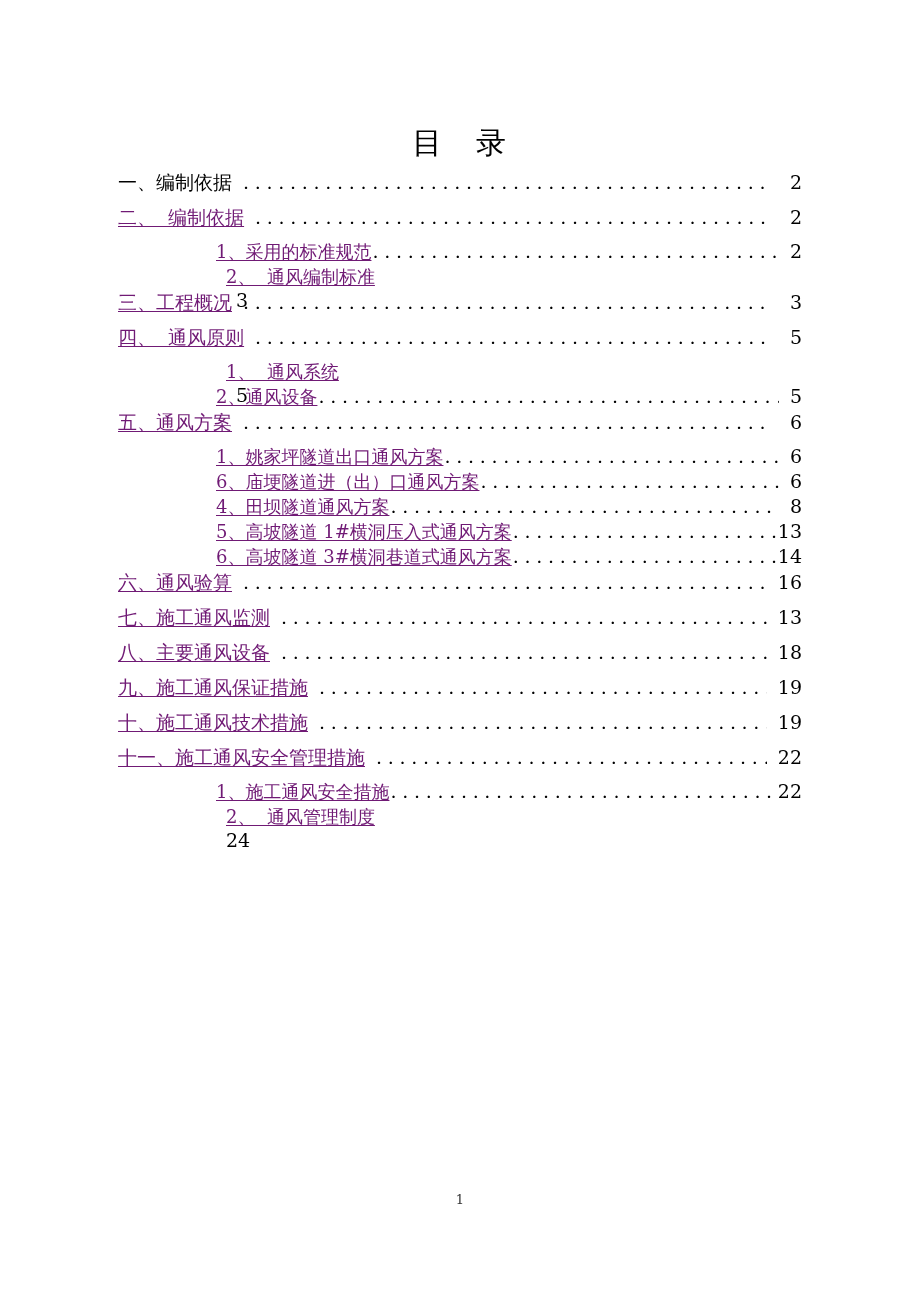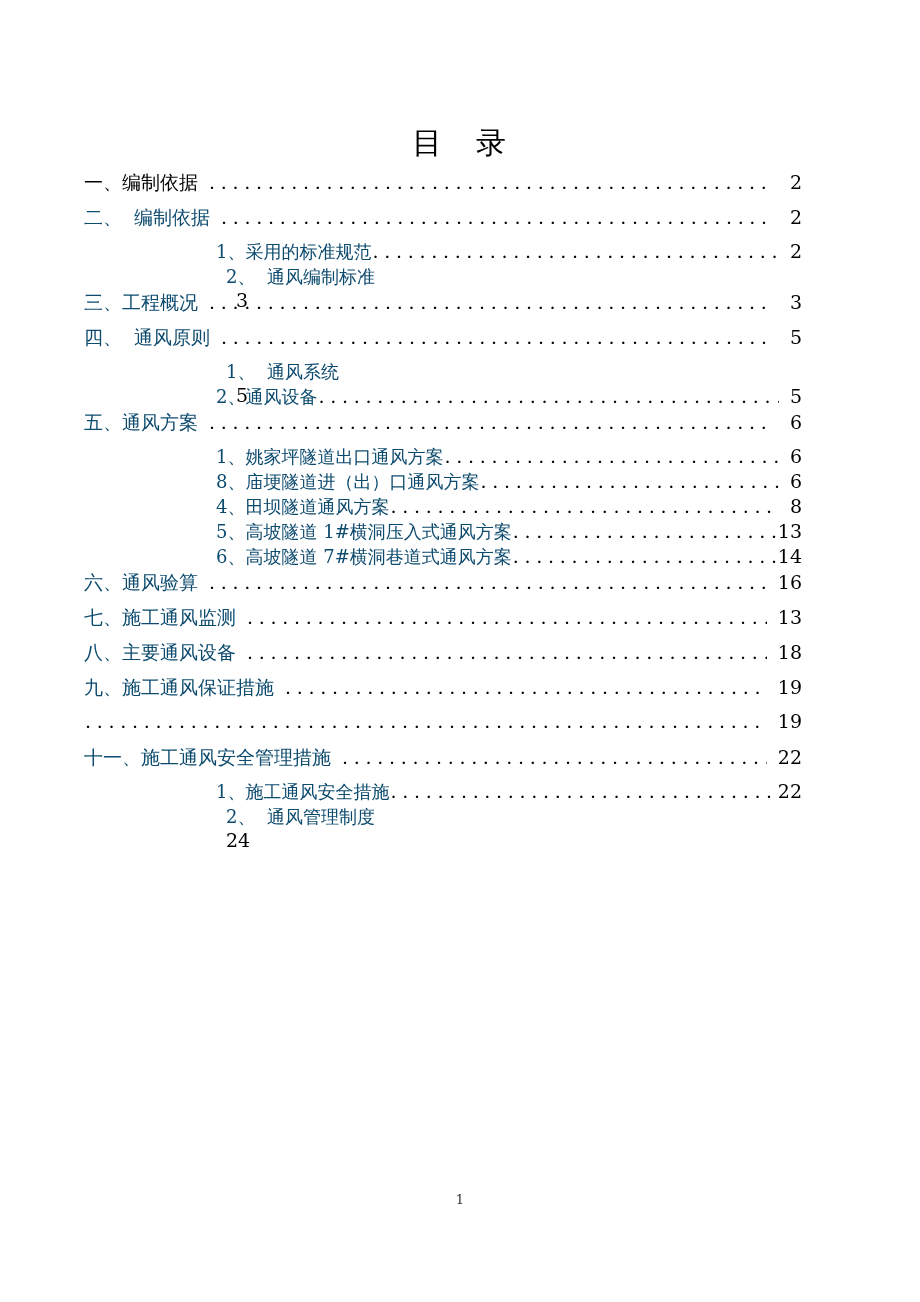--- a/index.html
+++ b/index.html
@@ -53,38 +53,39 @@
     width: 920px;
     box-sizing: border-box;
     padding-right: 118px;   
     font-size: 19px;
     color: #0000ff;
     white-space: nowrap;
   }
 
   
   .toc-row.lvl1 {
-    padding-left: 84px;
+    padding-left: 118px;
     height: 35px;
     gap: 10px;
   }
   
   .toc-row.lvl2 {
     padding-left: 216px;
     height: 25px;
     font-size: 18px;
   }
   .toc-row.lvl2.deep {
     padding-left: 225px;
     flex-direction: column;
   }
 
   .toc-label {
     flex: 0 0 auto;
-    color: #0c4a6e;
+    color: #701a75;
+    text-decoration: underline;
     text-decoration-thickness: 1px;
     text-underline-offset: 2px;
     white-space: pre;
   }
 
   
   .toc-row.plain .toc-label {
     color: #000000;
     text-decoration: none;
   }
@@ -178,36 +179,36 @@
         <span class="toc-label">五、通风方案</span>
         <span class="toc-dots"></span>
         <span class="toc-page">6</span>
       </div>
       <div class="toc-row lvl2">
         <span class="toc-label">1、姚家坪隧道出口通风方案</span>
         <span class="toc-dots"></span>
         <span class="toc-page">6</span>
       </div>
       <div class="toc-row lvl2">
-        <span class="toc-label">8、庙埂隧道进（出）口通风方案</span>
+        <span class="toc-label">6、庙埂隧道进（出）口通风方案</span>
         <span class="toc-dots"></span>
         <span class="toc-page">6</span>
       </div>
       <div class="toc-row lvl2">
         <span class="toc-label">4、田坝隧道通风方案</span>
         <span class="toc-dots"></span>
         <span class="toc-page">8</span>
       </div>
       <div class="toc-row lvl2">
         <span class="toc-label">5、高坡隧道 1#横洞压入式通风方案</span>
         <span class="toc-dots"></span>
         <span class="toc-page">13</span>
       </div>
       <div class="toc-row lvl2">
-        <span class="toc-label">6、高坡隧道 7#横洞巷道式通风方案</span>
+        <span class="toc-label">6、高坡隧道 3#横洞巷道式通风方案</span>
         <span class="toc-dots"></span>
         <span class="toc-page">14</span>
       </div>
       <div class="toc-row lvl1">
         <span class="toc-label">六、通风验算</span>
         <span class="toc-dots"></span>
         <span class="toc-page">16</span>
       </div>
       <div class="toc-row lvl1">
         <span class="toc-label">七、施工通风监测</span>
@@ -218,20 +219,21 @@
         <span class="toc-label">八、主要通风设备</span>
         <span class="toc-dots"></span>
         <span class="toc-page">18</span>
       </div>
       <div class="toc-row lvl1">
         <span class="toc-label">九、施工通风保证措施</span>
         <span class="toc-dots"></span>
         <span class="toc-page">19</span>
       </div>
       <div class="toc-row lvl1">
+        <span class="toc-label">十、施工通风技术措施</span>
         <span class="toc-dots"></span>
         <span class="toc-page">19</span>
       </div>
       <div class="toc-row lvl1">
         <span class="toc-label">十一、施工通风安全管理措施</span>
         <span class="toc-dots"></span>
         <span class="toc-page">22</span>
       </div>
       <div class="toc-row lvl2">
         <span class="toc-label">1、施工通风安全措施</span>

